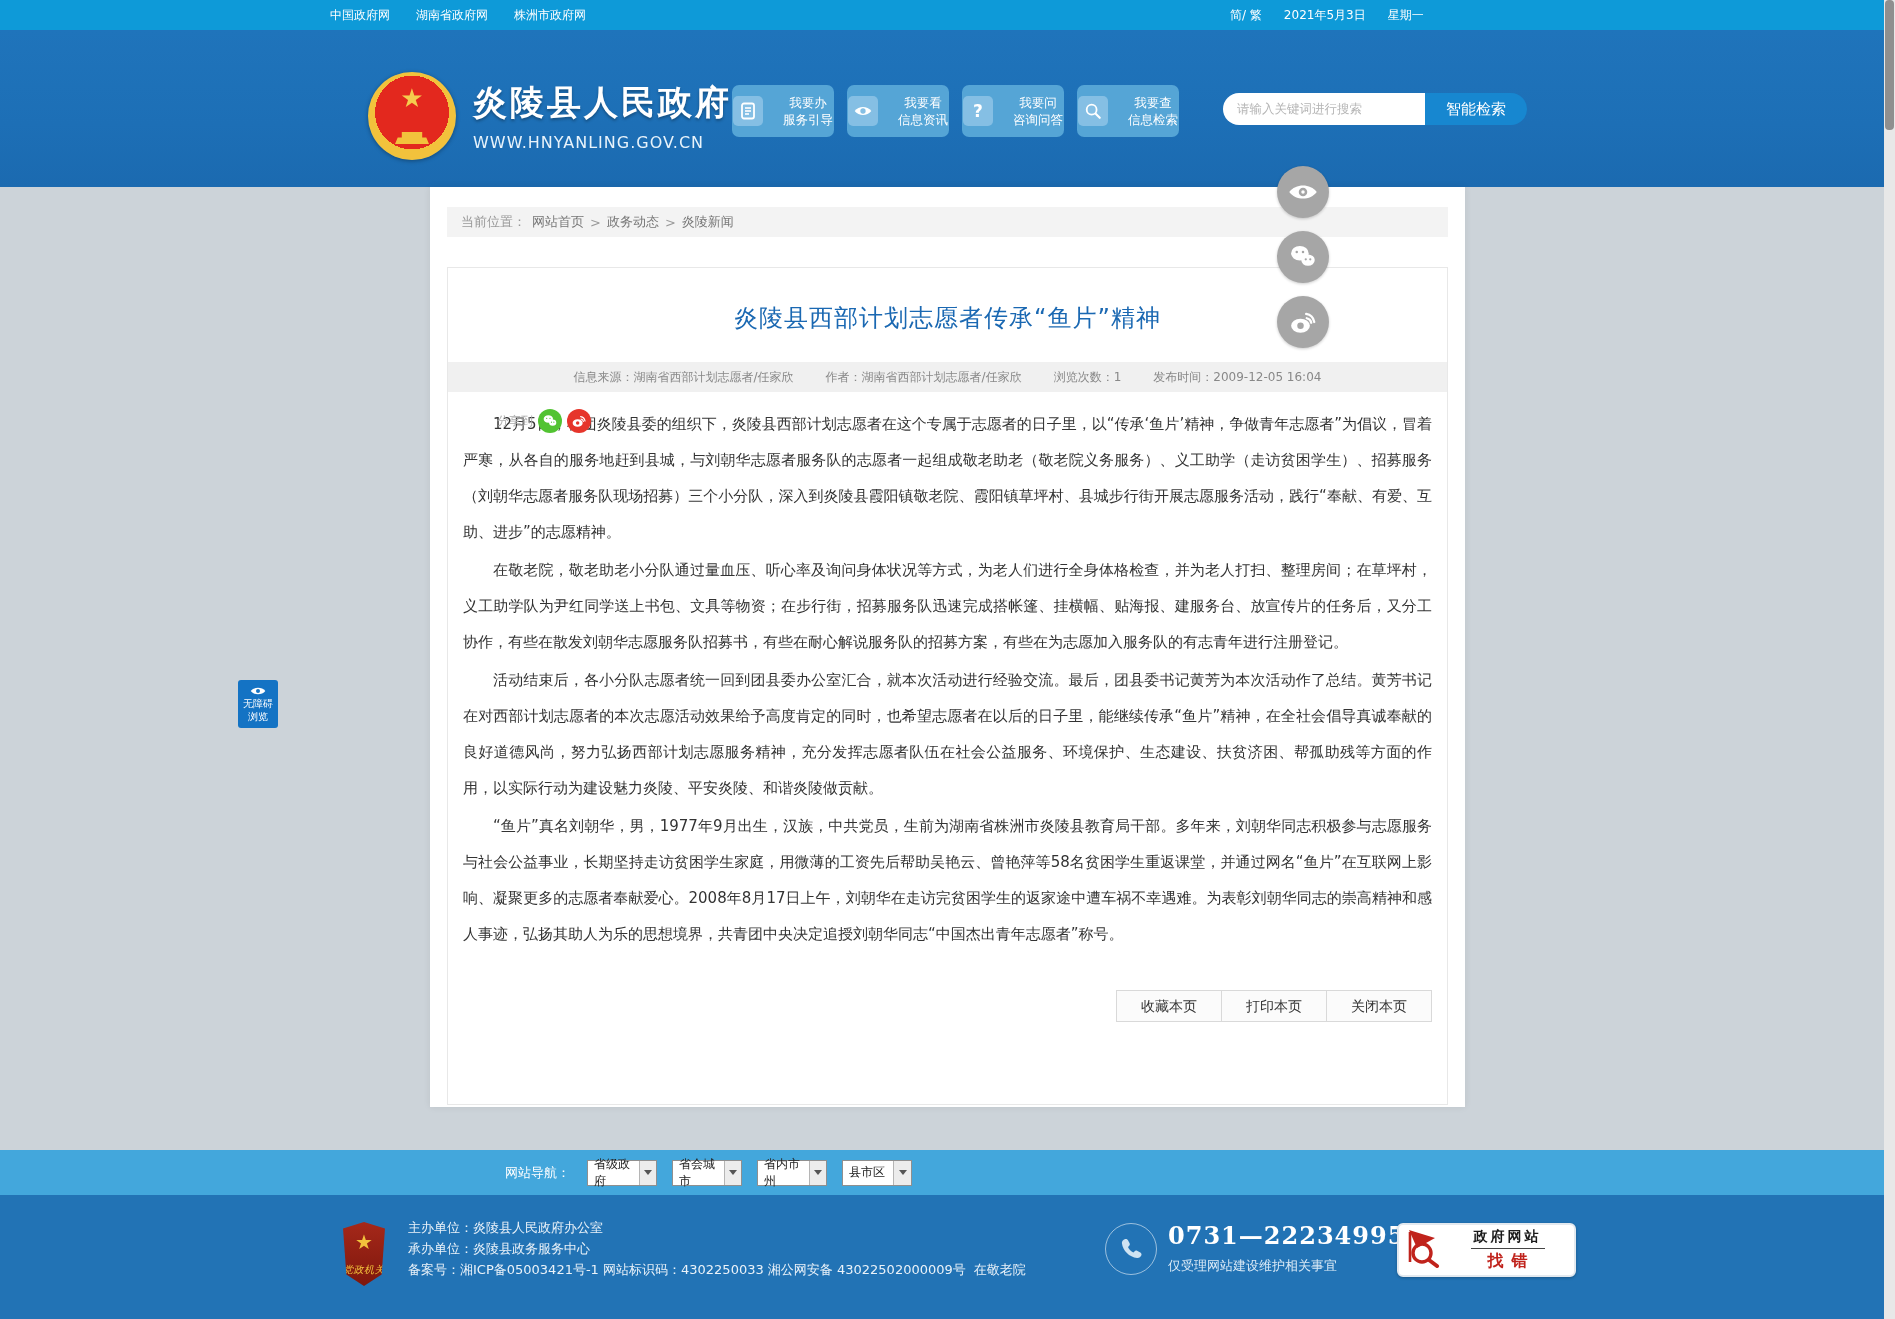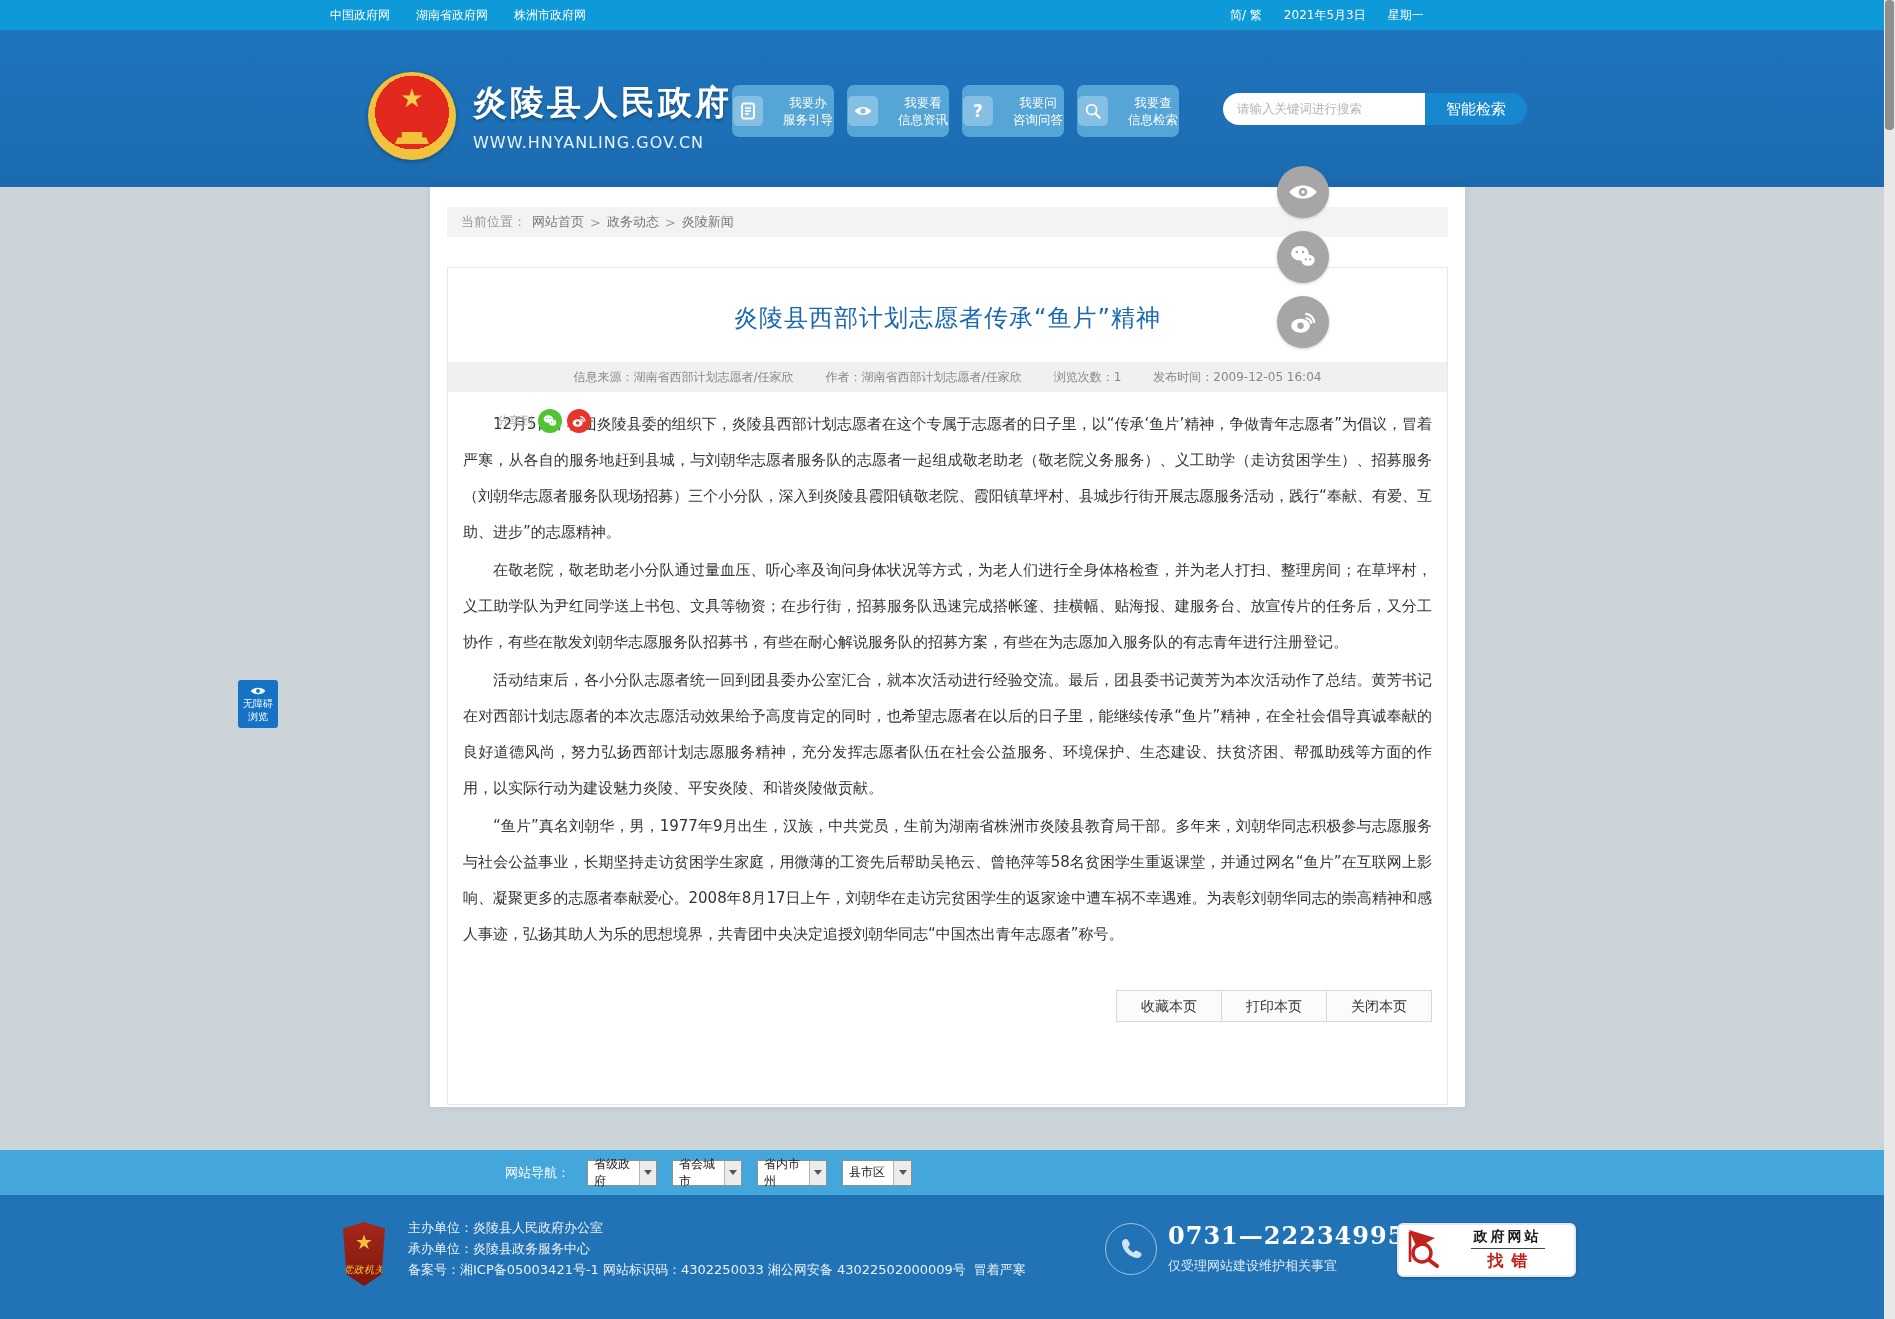--- a/index.html
+++ b/index.html
@@ -245,21 +245,21 @@
 
   <div class="footer">
     <div class="shield">
       <span class="shield-mark">★</span>
       <span class="shield-label">党政机关</span>
     </div>
     <div class="org-block">
       <div class="row">主办单位：炎陵县人民政府办公室</div>
       <div class="row">承办单位：炎陵县政务服务中心</div>
       <div class="row">
-        <span>备案号：湘ICP备05003421号-1 网站标识码：4302250033 湘公网安备 43022502000009号</span><a class="sitemap-link">冒着严寒</a>
+        <span>备案号：湘ICP备05003421号-1 网站标识码：4302250033 湘公网安备 43022502000009号</span><a class="sitemap-link">在敬老院</a>
       </div>
     </div>
     <div class="phone-circle">
       <svg width="26" height="26" viewBox="0 0 24 24">
           <path fill="#cfe3f2" d="M6.6 2.8c1-.4 2 .1 2.5 1l1.6 3c.4.8.2 1.8-.5 2.4l-1 1c1 2.2 2.8 4 5 5l1-1c.6-.7 1.6-.9 2.4-.5l3 1.6c.9.5 1.4 1.5 1 2.5-.6 1.6-2.2 2.8-4 2.6C10.4 19.6 4.4 13.6 3.6 6.8c-.2-1.8 1-3.4 3-4z"></path>
         </svg>
     </div>
     <div class="phone-number">0731—22234995</div>
     <div class="phone-note">仅受理网站建设维护相关事宜</div>
     <div class="error-badge">

